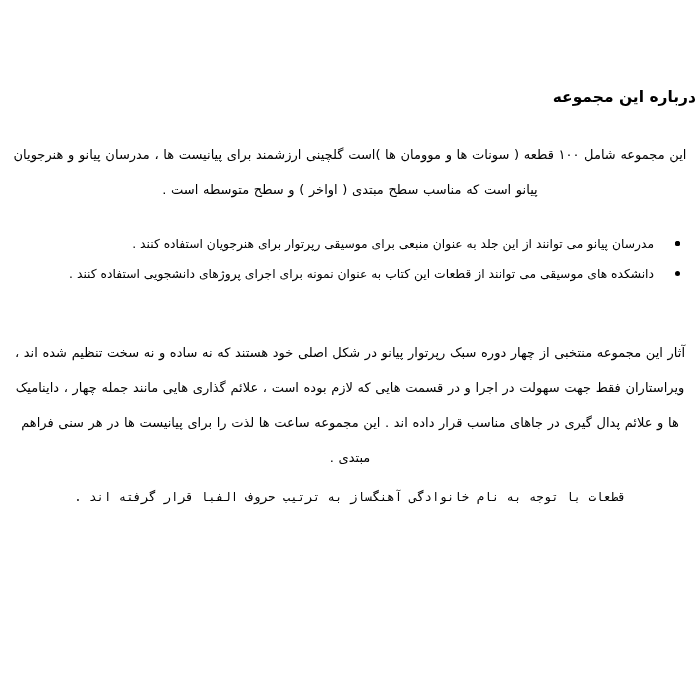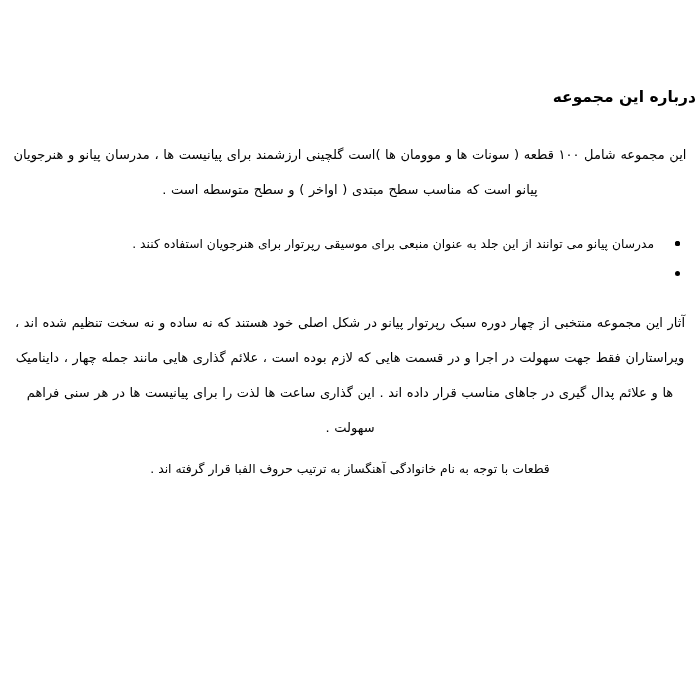--- a/index.html
+++ b/index.html
@@ -81,20 +81,21 @@
   .para-body {
     margin-top: 46px;
   }
 
   .para-closing {
     margin-top: 6px;
     font-size: 12.4px;
     line-height: 35px;
     text-align: center;
     direction: rtl;
+    font-family: Liberation Mono, monospace;
   }
 
   .line {
     display: block;
   }
 </style>
 </head>
 <body>
 
 <div class="page">
@@ -109,27 +110,28 @@
   <ul class="bullet-list">
     <li class="bullet-item">
       <span class="bullet-dot"></span>
     </li>
     <li class="bullet-item">
       <span class="bullet-dot"></span>
       <span>مدرسان پیانو می توانند از این جلد به عنوان منبعی برای موسیقی رپرتوار برای هنرجویان استفاده کنند .</span>
     </li>
     <li class="bullet-item">
       <span class="bullet-dot"></span>
+      <span>دانشکده های موسیقی می توانند از قطعات این کتاب به عنوان نمونه برای اجرای پروژهای دانشجویی استفاده کنند .</span>
     </li>
   </ul>
 
   <div class="para para-body">
     <span class="line">آثار این مجموعه منتخبی از چهار دوره سبک رپرتوار پیانو در شکل اصلی خود هستند که نه ساده و نه سخت تنظیم شده اند ،</span>
     <span class="line">ویراستاران فقط جهت سهولت در اجرا و در قسمت هایی که لازم بوده است ، علائم گذاری هایی مانند جمله چهار ، داینامیک</span>
-    <span class="line">ها و علائم پدال گیری در جاهای مناسب قرار داده اند . این گذاری ساعت ها لذت را برای پیانیست ها در هر سنی فراهم</span>
-    <span class="line" style="display:block;text-align:center;">سهولت .</span>
+    <span class="line">ها و علائم پدال گیری در جاهای مناسب قرار داده اند . این مجموعه ساعت ها لذت را برای پیانیست ها در هر سنی فراهم</span>
+    <span class="line" style="display:block;text-align:center;">مبتدی .</span>
   </div>
 
   <div class="para-closing">
     <span class="line">قطعات با توجه به نام خانوادگی آهنگساز به ترتیب حروف الفبا قرار گرفته اند .</span>
   </div>
 
 </div>
 
 </body></html>

